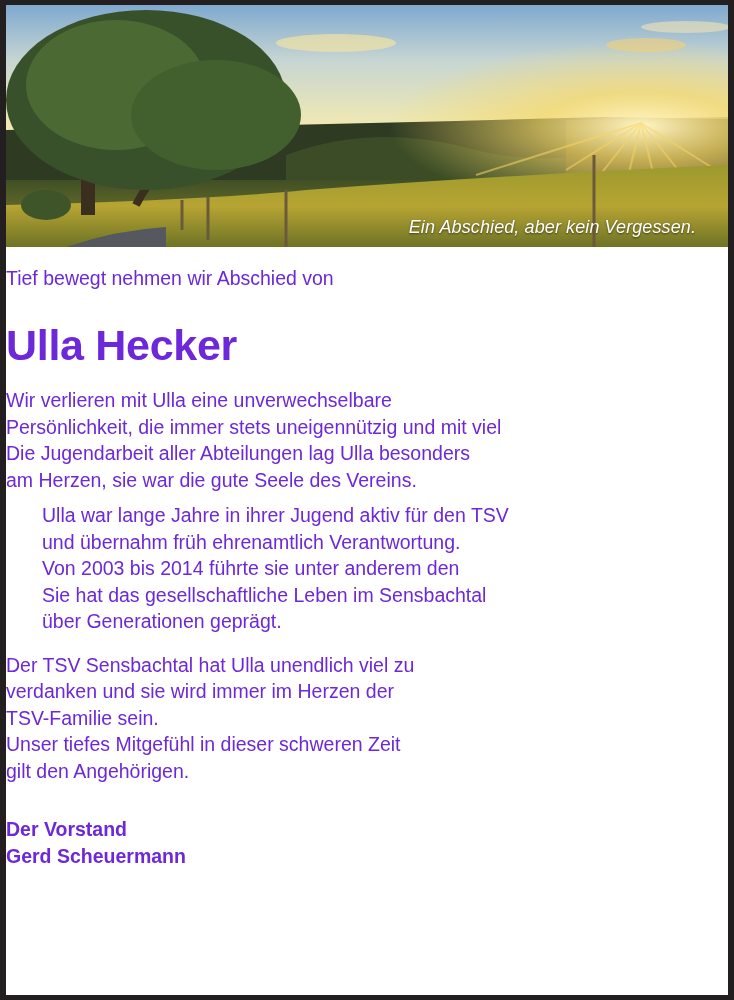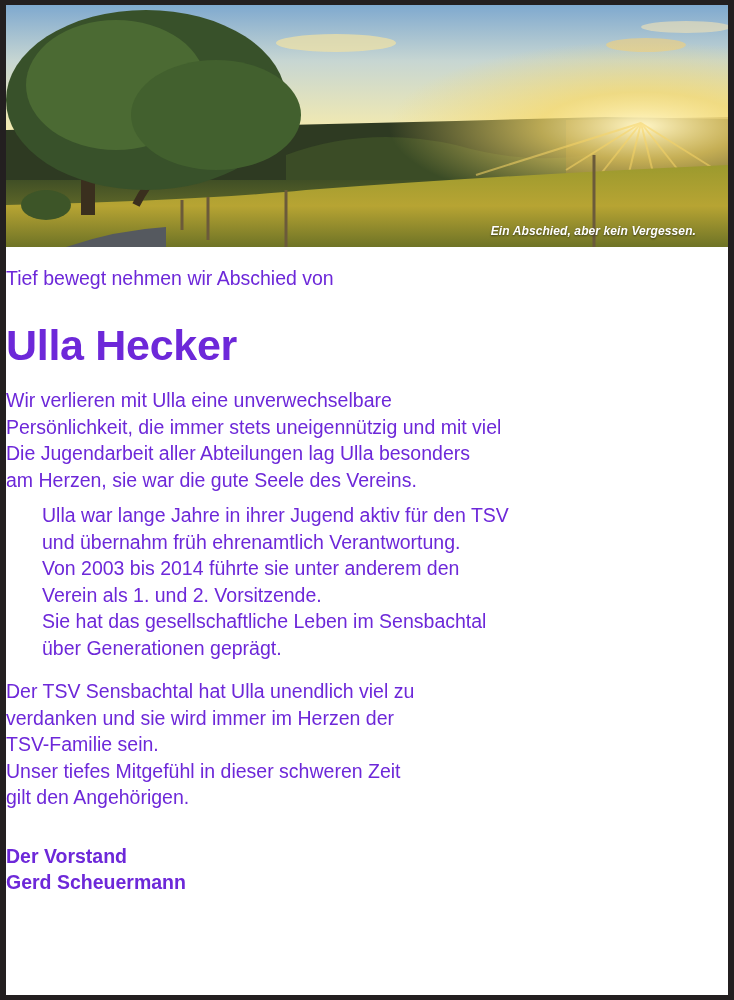--- a/index.html
+++ b/index.html
@@ -20,22 +20,22 @@
     position: relative;
     width: 722px; height: 242px;
     overflow: hidden;
     background: linear-gradient(180deg, #8fb6d8 0%, #b9d0d8 22%, #e8e6b8 42%, #f4eaa8 50%, #2f3d22 52%, #3a4a25 70%, #8b8a2c 100%);
   }
   .photo svg { position: absolute; left: 0; top: 0; }
   .caption {
     position: absolute;
     right: 32px; bottom: 9px;
     color: #ffffff;
-    font-weight: bold; font-style: italic;
-    font-size: 12px;
+    font-weight: normal; font-style: italic;
+    font-size: 18px;
     text-shadow: 0 1px 2px rgba(0,0,0,0.55);
     letter-spacing: 0.1px;
   }
   .content {
     text-align: left;
     color: #6d28d9;
   }
   .intro {
     margin-top: 18px;
     font-size: 19.5px;
@@ -132,21 +132,20 @@
       <span class="line">Wir verlieren mit Ulla eine unverwechselbare</span>
       <span class="line">Persönlichkeit, die immer stets uneigennützig und mit viel</span>
       <span class="line">Die Jugendarbeit aller Abteilungen lag Ulla besonders</span>
       <span class="line">am Herzen, sie war die gute Seele des Vereins.</span>
     </div>
 
     <div class="para p2">
       <span class="line">Ulla war lange Jahre in ihrer Jugend aktiv für den TSV</span>
       <span class="line">und übernahm früh ehrenamtlich Verantwortung.</span>
       <span class="line">Von 2003 bis 2014 führte sie unter anderem den</span>
-      <span class="line">Verein als 1. und 2. Vorsitzende.</span>
       <span class="line">Sie hat das gesellschaftliche Leben im Sensbachtal</span>
       <span class="line">über Generationen geprägt.</span>
     </div>
 
     <div class="para p3">
       <span class="line">Der TSV Sensbachtal hat Ulla unendlich viel zu</span>
       <span class="line">verdanken und sie wird immer im Herzen der</span>
       <span class="line">TSV-Familie sein.</span>
       <span class="line">Unser tiefes Mitgefühl in dieser schweren Zeit</span>
       <span class="line">gilt den Angehörigen.</span>

